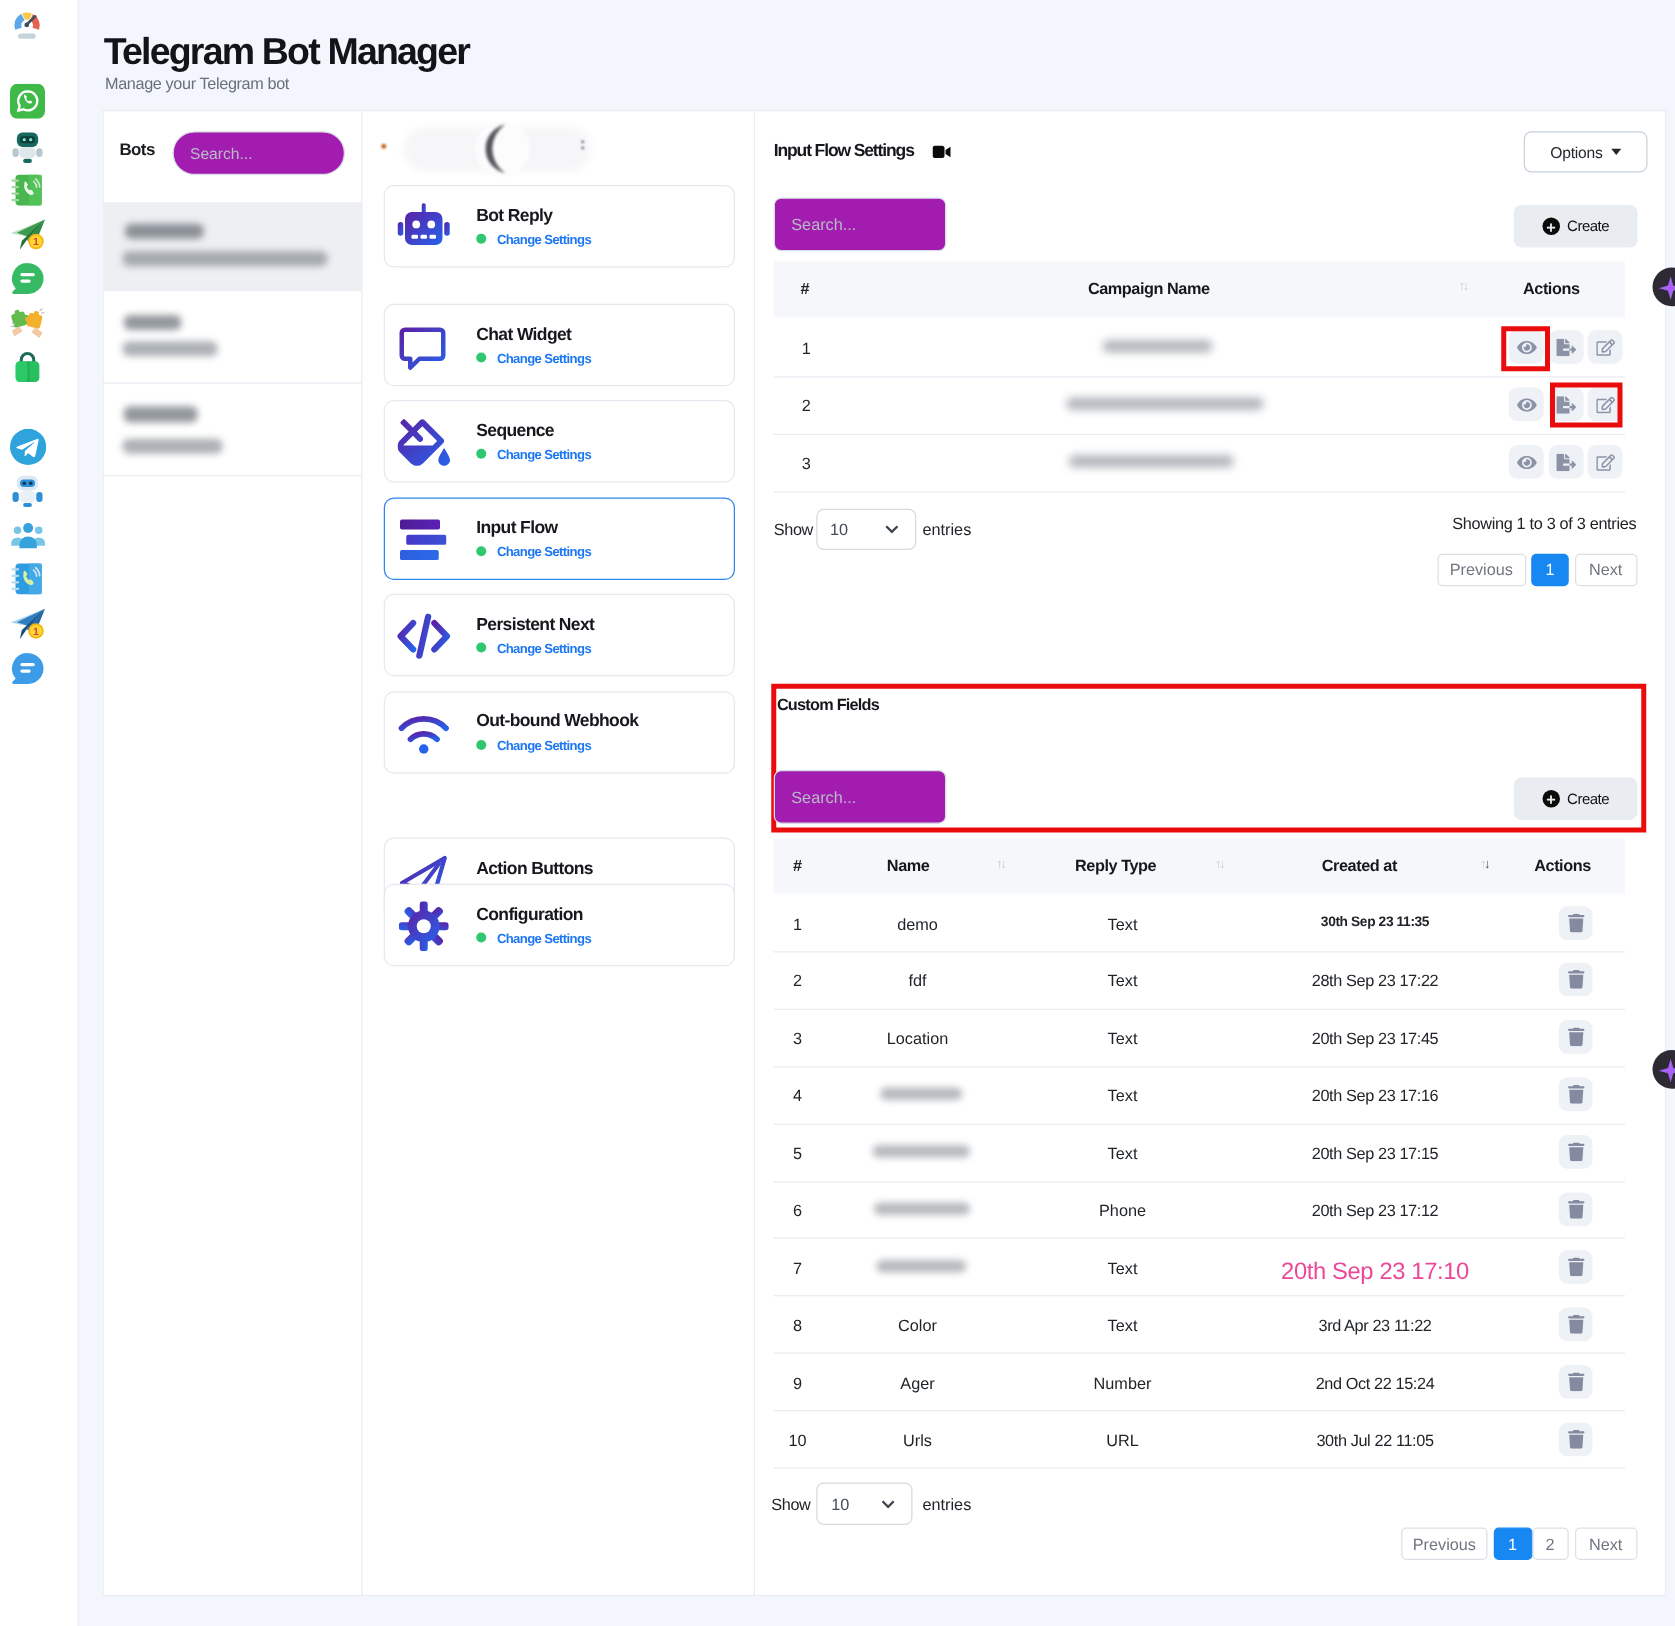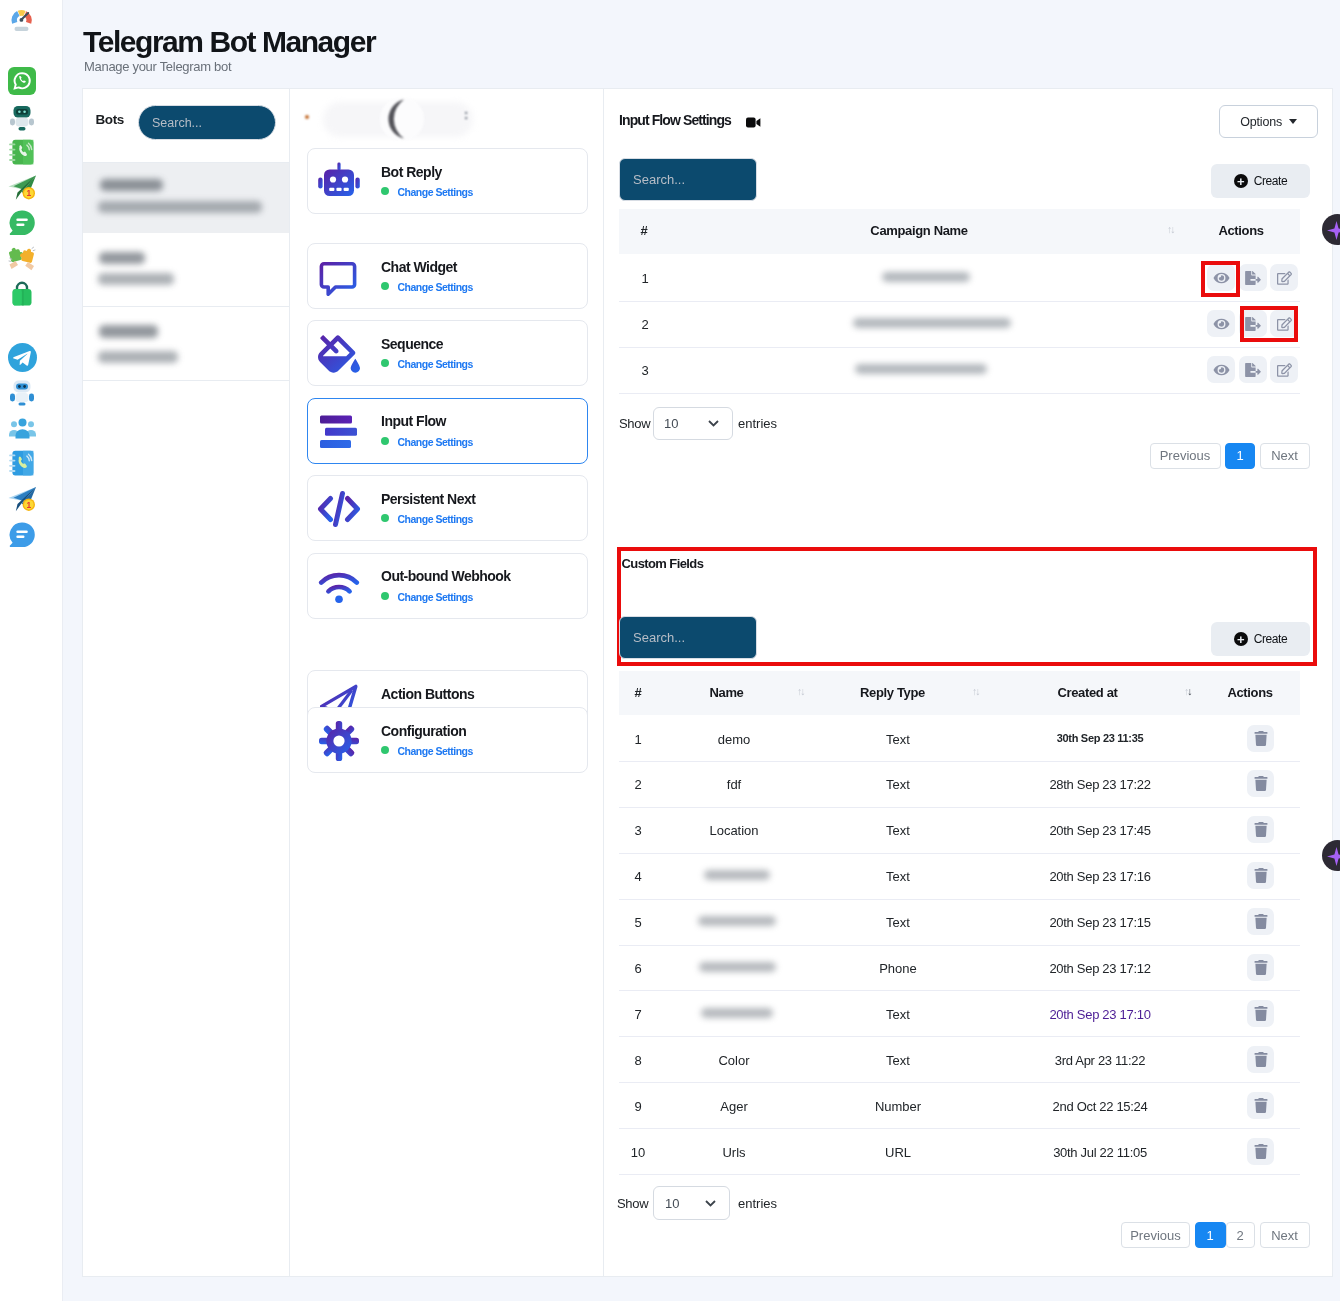--- a/index.html
+++ b/index.html
@@ -8,21 +8,21 @@
 .vline{position:absolute;top:0;bottom:0;width:1px;background:#e8ecf1}
 .card{position:absolute;left:224px;width:281px;height:66px;border:1px solid #e5e8ee;border-radius:8px;background:#fff}
 .card .ttl{position:absolute;left:73px;top:14.5px;font-size:14px;font-weight:700;color:#16181d;letter-spacing:-0.5px}
 .card .dot{position:absolute;left:73px;top:38px;width:8px;height:8px;border-radius:50%;background:#2fc76f}
 .card .cs{position:absolute;left:89.5px;top:37px;font-size:10.5px;font-weight:700;color:#1d78f2;letter-spacing:-0.5px}
 .card .ic{position:absolute;left:9px;top:0;width:44px;height:66px;display:flex;align-items:center;justify-content:center}
 .thead{position:absolute;background:#f5f7fa;left:536px;width:681px;height:45px}
 .abtn{position:absolute;width:28px;height:27px;background:#eef1f6;border-radius:7px;display:flex;align-items:center;justify-content:center}
 .pbtn{position:absolute;height:26px;border:1px solid #dbe0e6;background:#fff;border-radius:4px;color:#6f767f;font-size:13px;display:flex;align-items:center;justify-content:center}
 .rowline{position:absolute;left:536px;width:681px;height:1px;background:#eaecf4}
-.search{position:absolute;border:1px solid #d8dde4;border-radius:6px;background:#0c4a6e;color:#b7bdc6;font-size:13px;display:flex;align-items:center;padding-left:13px}
+.search{position:absolute;border:1px solid #d8dde4;border-radius:6px;background:#a21caf;color:#b7bdc6;font-size:13px;display:flex;align-items:center;padding-left:13px}
 .sel{position:absolute;border:1px solid #d5dae1;border-radius:6px;background:#fff;color:#444c55;font-size:13px}
 .fab{position:absolute;width:31px;height:31px;border-radius:50%;background:#2d2a34;display:flex;align-items:center;justify-content:center}
 </style></head><body>
 <div class="sidebar">
     <div class="sbi" style="top:6px"><svg width="27" height="27" viewBox="0 0 27 27" style="">
 <path d="M4.1 17.8 A 10.2 10.2 0 0 1 9.1 5.1 L11.6 10.1 A 4.8 4.8 0 0 0 9.3 16.1 Z" fill="#5ba7e8"></path>
 <path d="M9.8 4.8 A 10.2 10.2 0 0 1 17.6 4.9 L15.4 10.0 A 4.8 4.8 0 0 0 11.9 9.95 Z" fill="#f8c94a"></path>
 <path d="M18.3 5.2 A 10.2 10.2 0 0 1 23.2 17.8 L18 16.1 A 4.8 4.8 0 0 0 16.1 10.3 Z" fill="#e6614f"></path>
 <path d="M12.6 14.6 L19.8 7.2 L14.8 13.0 Z" fill="#3d4f5c"></path>
 <path d="M13.2 13.8 L20.2 7.0" stroke="#3d4f5c" stroke-width="2" stroke-linecap="round"></path>
@@ -394,20 +394,21 @@
     </div>
     <div style="position:absolute;left:1118px;top:171.5px;width:39px;height:36px;border:4px solid #ea0c0c"></div>
     <div style="position:absolute;left:1157px;top:217px;width:58px;height:36px;border:4px solid #ea0c0c"></div>
     <div style="position:absolute;left:536px;top:327px;font-size:13px;font-weight:400;color:#212529;white-space:nowrap;letter-spacing:-0.3px">Show</div>
     <div class="sel" style="left:569.5px;top:318px;width:80px;height:33px"></div>
     <div style="position:absolute;left:581px;top:327px;font-size:13px;font-weight:400;color:#444c55;white-space:nowrap;">10</div>
     <svg style="position:absolute;left:625px;top:331px" width="11" height="7" viewBox="0 0 11 7">
       <path d="M1 1 L5.5 5.5 L10 1" stroke="#3c434b" stroke-width="1.8" fill="none"></path>
     </svg>
     <div style="position:absolute;left:655px;top:327px;font-size:13px;font-weight:400;color:#212529;white-space:nowrap;">entries</div>
+    <div style="position:absolute;left:0;top:322px;width:1226px;text-align:right;font-size:13px;letter-spacing:-0.25px;color:#212226">Showing 1 to 3 of 3 entries</div>
     <div class="pbtn" style="left:1066.5px;top:353.5px;width:71px">Previous</div>
     <div class="pbtn" style="left:1142px;top:353.5px;width:30px;background:#1787f2;border-color:#1787f2;color:#fff">1</div>
     <div class="pbtn" style="left:1176.5px;top:353.5px;width:50px">Next</div>
     <div style="position:absolute;left:534px;top:458px;width:700px;height:119px;border:4px solid #ea0c0c"></div>
     <div style="position:absolute;left:538.5px;top:467px;font-size:13px;font-weight:700;color:#16181d;white-space:nowrap;letter-spacing:-0.6px">Custom Fields</div>
     <div class="search" style="left:536px;top:527px;width:138px;height:43px">Search...</div>
     <div style="position:absolute;left:1128px;top:533px;width:99px;height:34px;background:#e9edf2;border-radius:6px;display:flex;align-items:center;justify-content:center;font-size:12px;letter-spacing:-0.4px;color:#0f1216"><span style="display:inline-flex;width:14px;height:14px;border-radius:50%;background:#0b0b0c;color:#e9edf2;align-items:center;justify-content:center;font-size:13px;font-weight:700;margin-right:6px;line-height:1">+</span>Create</div>
     <div class="thead" style="top:582px;height:44px"></div>
     <div style="position:absolute;left:555px;top:595.5px;transform:translateX(-50%);font-size:13px;font-weight:700;color:#212529;white-space:nowrap;">#</div>
     <div style="position:absolute;left:643.5px;top:595.5px;transform:translateX(-50%);font-size:13px;font-weight:700;color:#16181d;white-space:nowrap;letter-spacing:-0.35px">Name</div>
@@ -474,21 +475,21 @@
     <div style="position:absolute;left:1017px;top:872.0px;transform:translateX(-50%);font-size:13px;font-weight:400;color:#212529;white-space:nowrap;letter-spacing:-0.3px">20th Sep 23 17:12</div>
     <div class="abtn" style="left:1164px;top:865.0px;width:27px">
       <svg width="14" height="15" viewBox="0 0 448 512" style="">
         <path fill="#848ba0" d="M135.2 17.7L128 32H32C14.3 32 0 46.3 0 64S14.3 96 32 96H416c17.7 0 32-14.3 32-32s-14.3-32-32-32H320l-7.2-14.3C307.4 6.8 296.3 0 284.2 0H163.8c-12.1 0-23.2 6.8-28.6 17.7zM416 128H32L53.2 467c1.6 25.3 22.6 45 47.9 45H346.9c25.3 0 46.3-19.7 47.9-45L416 128z"></path>
       </svg>
     </div>
     <div class="rowline" style="top:947.3px"></div>
     <div style="position:absolute;left:555px;top:917.9px;transform:translateX(-50%);font-size:13px;font-weight:400;color:#212529;white-space:nowrap;">7</div>
     <div style="position:absolute;left:618.0px;top:918.9px;width:72px;height:10px;background:#979CA2;border-radius:5px;filter:blur(3px);opacity:0.7"></div>
     <div style="position:absolute;left:815px;top:917.9px;transform:translateX(-50%);font-size:13px;font-weight:400;color:#212529;white-space:nowrap;">Text</div>
-    <div style="position:absolute;left:1017px;top:917.9px;transform:translateX(-50%);font-size:13px;font-weight:400;color:#4c1d95;white-space:nowrap;letter-spacing:-0.3px">20th Sep 23 17:10</div>
+    <div style="position:absolute;left:1017px;top:917.9px;transform:translateX(-50%);font-size:19px;font-weight:400;color:#ec4899;white-space:nowrap;letter-spacing:-0.3px">20th Sep 23 17:10</div>
     <div class="abtn" style="left:1164px;top:910.9px;width:27px">
       <svg width="14" height="15" viewBox="0 0 448 512" style="">
         <path fill="#848ba0" d="M135.2 17.7L128 32H32C14.3 32 0 46.3 0 64S14.3 96 32 96H416c17.7 0 32-14.3 32-32s-14.3-32-32-32H320l-7.2-14.3C307.4 6.8 296.3 0 284.2 0H163.8c-12.1 0-23.2 6.8-28.6 17.7zM416 128H32L53.2 467c1.6 25.3 22.6 45 47.9 45H346.9c25.3 0 46.3-19.7 47.9-45L416 128z"></path>
       </svg>
     </div>
     <div class="rowline" style="top:993.1999999999999px"></div>
     <div style="position:absolute;left:555px;top:963.8px;transform:translateX(-50%);font-size:13px;font-weight:400;color:#212529;white-space:nowrap;">8</div>
     <div style="position:absolute;left:651px;top:963.8px;transform:translateX(-50%);font-size:13px;font-weight:400;color:#212529;white-space:nowrap;">Color</div>
     <div style="position:absolute;left:815px;top:963.8px;transform:translateX(-50%);font-size:13px;font-weight:400;color:#212529;white-space:nowrap;">Text</div>
     <div style="position:absolute;left:1017px;top:963.8px;transform:translateX(-50%);font-size:13px;font-weight:400;color:#212529;white-space:nowrap;letter-spacing:-0.3px">3rd Apr 23 11:22</div>

